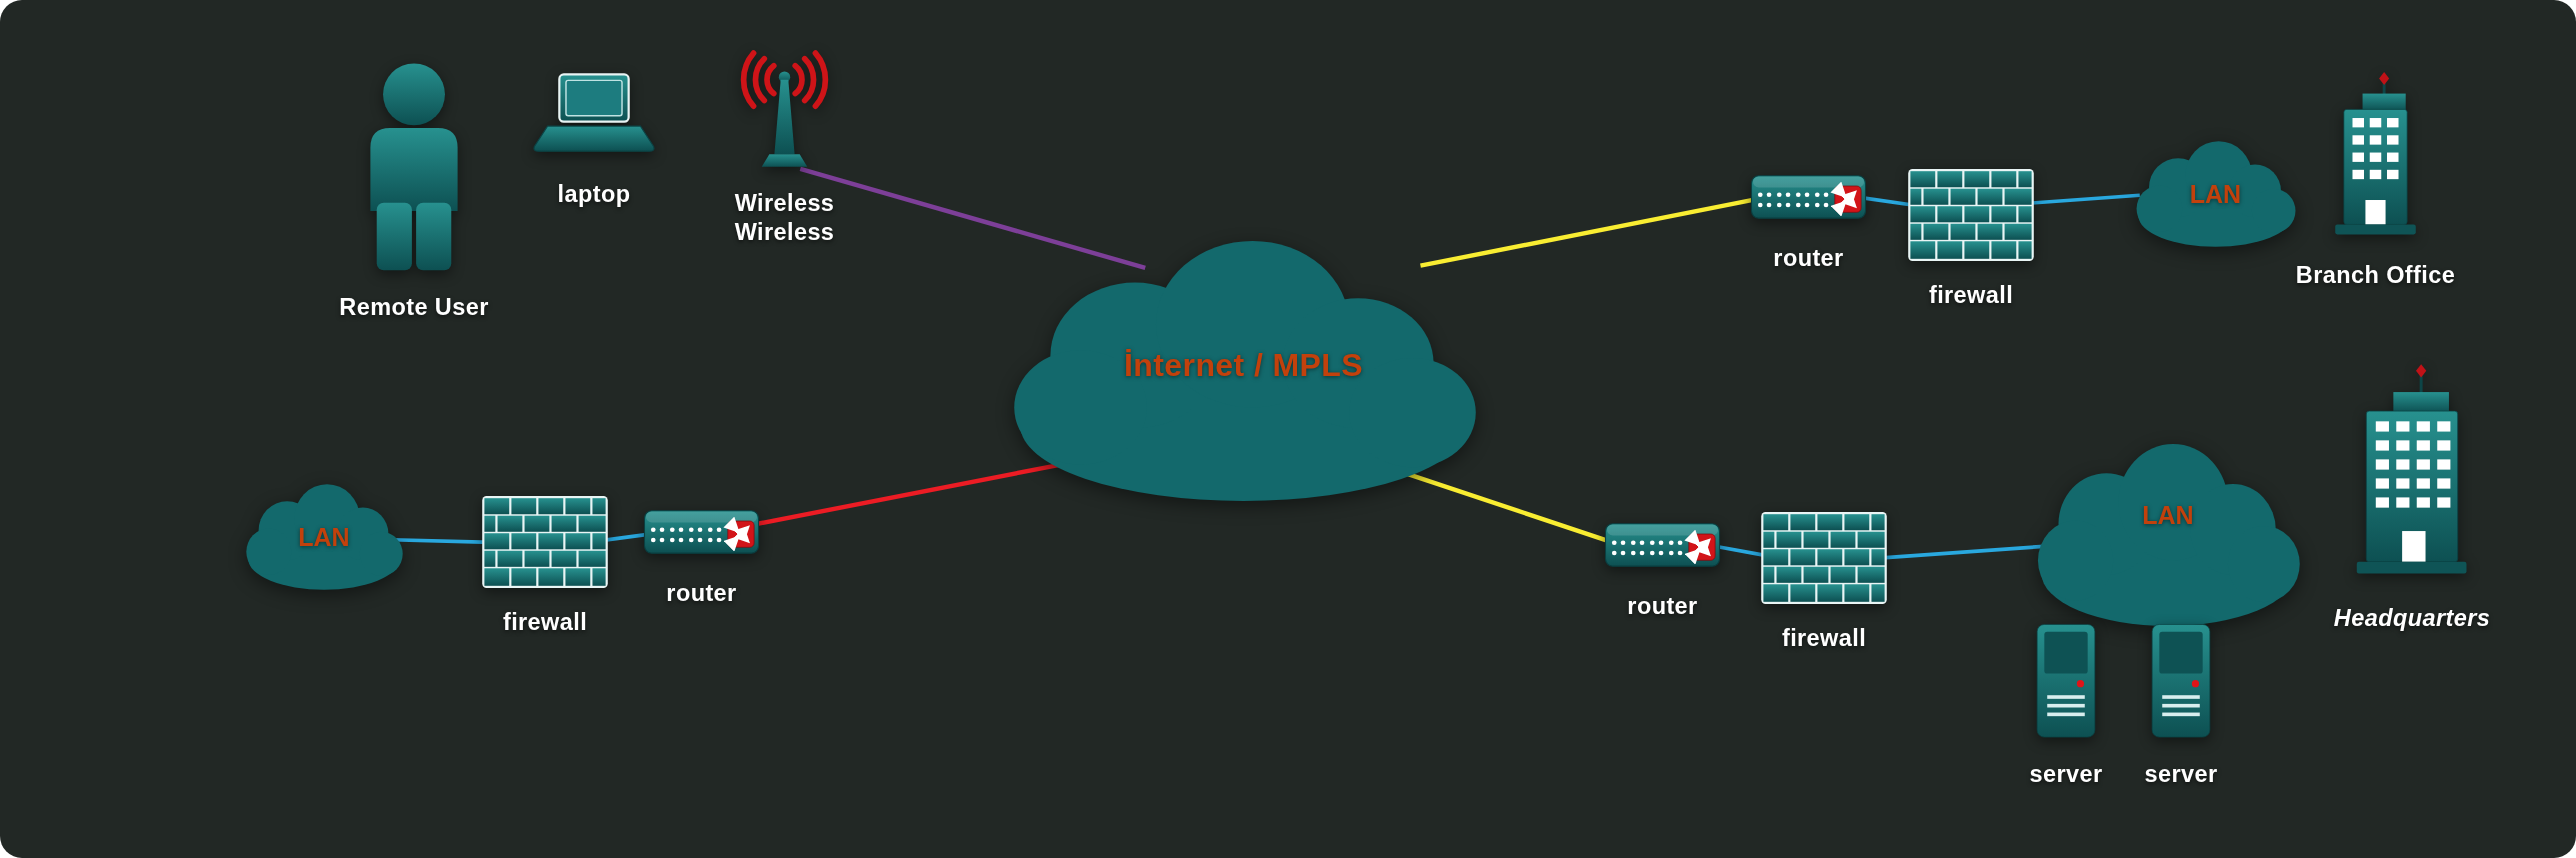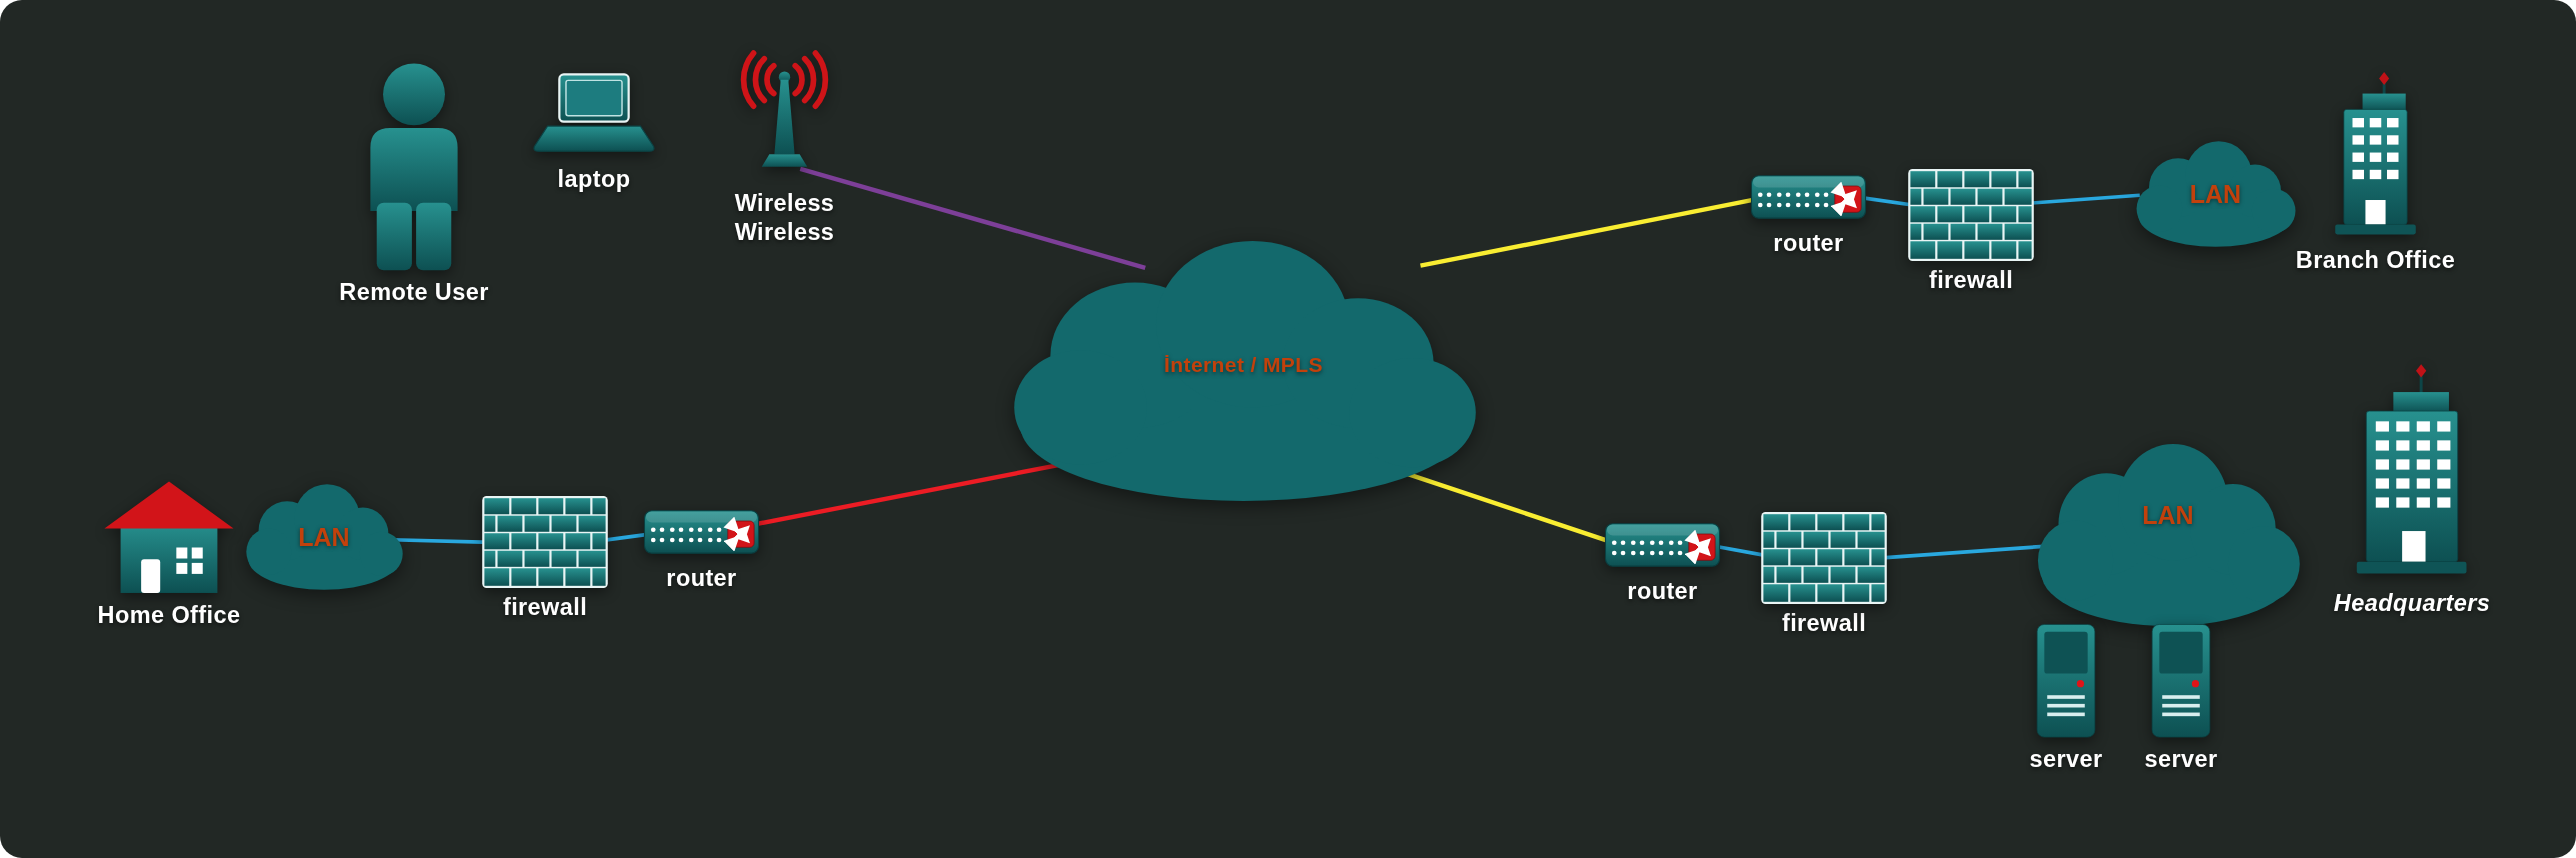--- a/index.html
+++ b/index.html
@@ -1,30 +1,30 @@
 <!DOCTYPE html>
 <html style="font-size:11.7px"><head>
 <meta charset="utf-8">
 <style>
   html,body{margin:0;padding:0;background:#ffffff;}
   .stage{position:relative;width:2576px;height:858px;background:#ffffff;overflow:hidden;
          font-family:"Liberation Sans", sans-serif;}
   .board{position:absolute;inset:0;background:#222825;border-radius:22px;}
   svg{display:block;}
   .links{position:absolute;left:0;top:0;}
-  .node{position:absolute;display:flex;flex-direction:column;align-items:center;gap:5px;}
+  .node{position:absolute;display:flex;flex-direction:column;align-items:center;gap:20px;}
   .node .icon{filter:drop-shadow(0 4.4px 6.6px rgba(0,0,0,.45));}
   .label{font-weight:700;font-size:23.5px;color:#ffffff;white-space:nowrap;text-align:center;
          letter-spacing:0.4px;text-shadow:0 1.5px 4.4px rgba(0,0,0,.55);line-height:1.25;}
   .cloud-node{position:absolute;}
   .cloud-node .icon{width:100%;height:100%;filter:drop-shadow(0 5.9px 8.8px rgba(0,0,0,.45));}
   .cloud-label{position:absolute;left:0;right:0;text-align:center;font-weight:700;color:#c2410c;
                text-shadow:0 1.5px 4.4px rgba(0,0,0,.5);}
   .cloud-label.mid{top:50%;transform:translateY(-50%);font-size:25px;}
-  .cloud-label.big{top:48%;transform:translateY(-50%);font-size:21px;letter-spacing:0.4px;}
+  .cloud-label.big{top:48%;transform:translateY(-50%);font-size:32px;letter-spacing:0.4px;}
   .cloud-label.hi{top:40%;transform:translateY(-50%);font-size:25px;}
 </style>
 </head>
 <body>
 
 <svg width="0" height="0" style="position:absolute" aria-hidden="true">
   <defs>
     <linearGradient id="tealGrad" x1="0" y1="0" x2="0" y2="1">
       <stop offset="0" stop-color="#27918f"></stop>
       <stop offset="1" stop-color="#0d5052"></stop>
@@ -139,32 +139,20 @@
       <circle cx="110" cy="24" r="9" fill="url(#tealGrad)"></circle>
       <polygon points="104,28 116,28 126,146 94,146" fill="url(#tealGrad)"></polygon>
       <polygon points="86,146 134,146 146,166 74,166" fill="url(#tealGrad)"></polygon>
     </svg>
     <div>
       <div class="label">Wireless</div>
       <div class="label">Wireless</div>
     </div>
   </div>
 
-  <div class="node" style="left:103px;top:477px;width:132px;">
-    <svg class="icon" width="132" height="119" viewBox="0 0 180 162">
-      <rect x="24" y="60" width="132" height="98" fill="url(#tealGrad)"></rect>
-      <polygon points="2,70 90,6 178,70" fill="#d21419"></polygon>
-      <rect x="52" y="112" width="26" height="46" rx="4" fill="#ffffff"></rect>
-      <rect x="100" y="96" width="15" height="15" fill="#ffffff"></rect>
-      <rect x="121" y="96" width="15" height="15" fill="#ffffff"></rect>
-      <rect x="100" y="117" width="15" height="15" fill="#ffffff"></rect>
-      <rect x="121" y="117" width="15" height="15" fill="#ffffff"></rect>
-    </svg>
-    <div class="label">Home Office</div>
-  </div>
 
   <div class="node" style="left:482px;top:496px;width:126px;">
     <svg class="icon" width="126" height="92" viewBox="0 0 172 126">
       <rect x="0" y="0" width="172" height="126" rx="6" fill="#e9f5f5"></rect>
       <g fill="url(#tealGrad)">
         <rect x="3" y="3" width="34" height="22"></rect>
           <rect x="40" y="3" width="34" height="22"></rect>
           <rect x="77" y="3" width="34" height="22"></rect>
           <rect x="114" y="3" width="34" height="22"></rect>
           <rect x="151" y="3" width="18" height="22"></rect>

